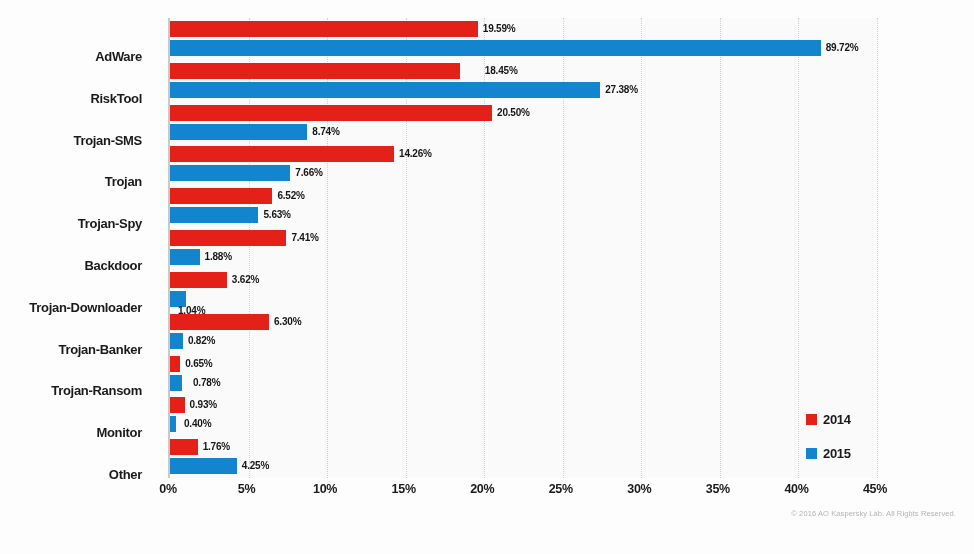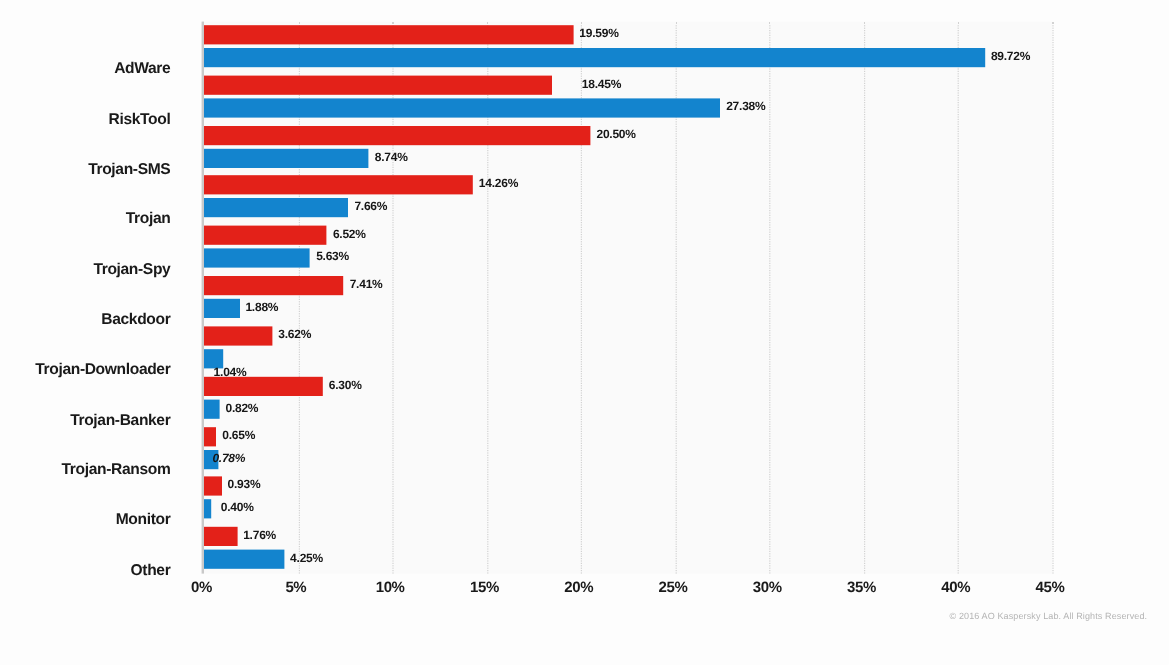--- a/index.html
+++ b/index.html
@@ -221,21 +221,21 @@
         <div class="cat-row" style="top: 292.727px; height: 41.8182px;">
           <div class="bar red" style="width: 98.98px; background: rgb(227, 33, 25);"></div>
           <div class="bar-label red" style="left: 103.98px;">6.30%</div>
           <div class="bar blue" style="width: 12.8831px; background: rgb(19, 132, 206);"></div>
           <div class="bar-label blue" style="left: 17.8831px;">0.82%</div>
         </div>
         <div class="cat-row" style="top: 334.545px; height: 41.8182px;">
           <div class="bar red" style="width: 10.2122px; background: rgb(227, 33, 25);"></div>
           <div class="bar-label red" style="left: 15.2122px;">0.65%</div>
           <div class="bar blue" style="width: 12.2547px; background: rgb(19, 132, 206);"></div>
-          <div class="bar-label blue" style="left: 7px; font-style: italic;">0.78%</div>
+          <div class="bar-label blue" style="left: 23px;">0.78%</div>
         </div>
         <div class="cat-row" style="top: 376.364px; height: 41.8182px;">
           <div class="bar red" style="width: 14.6113px; background: rgb(227, 33, 25);"></div>
           <div class="bar-label red" style="left: 19.6113px;">0.93%</div>
           <div class="bar blue" style="width: 6.28444px; background: rgb(19, 132, 206);"></div>
           <div class="bar-label blue" style="left: 14px;">0.40%</div>
         </div>
         <div class="cat-row" style="top: 418.182px; height: 41.8182px;">
           <div class="bar red" style="width: 27.6516px; background: rgb(227, 33, 25);"></div>
           <div class="bar-label red" style="left: 32.6516px;">1.76%</div>
@@ -251,16 +251,26 @@
       <div class="tick-label" style="left: 157.111px;">10%</div>
       <div class="tick-label" style="left: 235.667px;">15%</div>
       <div class="tick-label" style="left: 314.222px;">20%</div>
       <div class="tick-label" style="left: 392.778px;">25%</div>
       <div class="tick-label" style="left: 471.333px;">30%</div>
       <div class="tick-label" style="left: 549.889px;">35%</div>
       <div class="tick-label" style="left: 628.444px;">40%</div>
       <div class="tick-label" style="left: 707px;">45%</div>
     </div>
 
+  <div id="legend">
+      <div class="legend-item">
+        <span class="legend-swatch" style="background: rgb(227, 33, 25);"></span>
+        <span class="legend-text">2014</span>
+      </div>
+      <div class="legend-item">
+        <span class="legend-swatch" style="background: rgb(19, 132, 206);"></span>
+        <span class="legend-text">2015</span>
+      </div>
+    </div>
 
   <div id="footer-copyright">© 2016 AO Kaspersky Lab. All Rights Reserved.</div>
 
 </div>
 
 </body></html>

